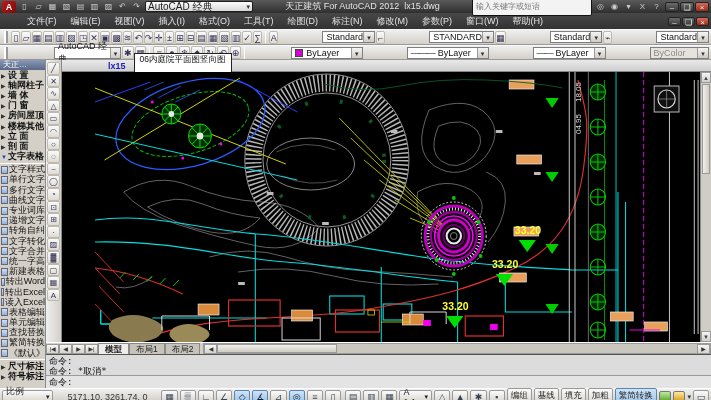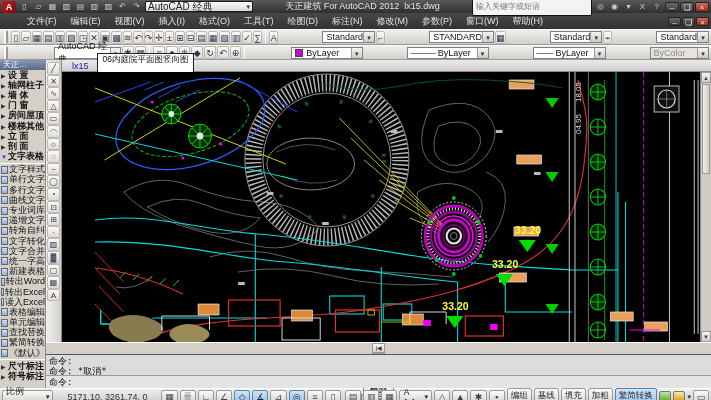--- a/index.html
+++ b/index.html
@@ -49,33 +49,33 @@
   .sb-item .tri.open { color:#1a48c0; }
   .sb-item .mini { width:8px; height:8px; background:linear-gradient(#cfe0f4,#8fb0d8); border:1px solid #667; font-size:6px; line-height:8px; text-align:center; color:#223; }
   .sb-item.group { font-weight:bold; letter-spacing:0px; }
   .sb-sep { height:1px; background:#9a9a9a; border-bottom:1px solid #fff; margin:1px 0; }
 
   .draw-bar { width:16px; background:linear-gradient(90deg,#efefef,#d4d0c8); border-right:1px solid #8a8a8a; display:flex; flex-direction:column; align-items:center; padding-top:2px; gap:0px; }
   .draw-bar .tb-icon { width:13px; height:12.6px; font-size:8px; line-height:12px; }
 
   .right-col { flex:1; display:flex; flex-direction:column; }
   .doc-strip { height:12px; background:linear-gradient(#e9e9e9,#cfcfcf); border-bottom:1px solid #888; display:flex; align-items:center; gap:2px; padding-left:4px; }
-  .doc-tab { color:#2222bb; font-weight:normal; font-size:9px; padding:16px 6px; }
+  .doc-tab { color:#2222bb; font-weight:bold; font-size:9px; padding:16px 6px;margin-left:36px; }
   .view-tab { background:#fff; border:1px solid #222; font-size:8.5px; color:#111; padding:0 5px; height:26px; line-height:10px; }
 
   .canvas-wrap { flex:1; display:flex; }
   .canvas { flex:1; background:#000; position:relative; overflow:hidden;padding-left:33px; }
   .canvas svg { display:block; width:100%; height:100%; }
   .vscroll { width:11px; background:#d0cdc6; border-left:1px solid #8a8a8a; display:flex; flex-direction:column; }
   .scroll-arrow { height:11px; background:linear-gradient(#f5f5f5,#d2cec6); border:1px solid #9a9a9a; font-size:6px; text-align:center; line-height:10px; color:#444; }
   .vthumb { height:90px; margin:1px; background:linear-gradient(90deg,#f2f0ea,#cfccc4); border:1px solid #9a9a9a; }
   .vtrack { flex:1; }
 
   
-  .layout-row { height:12px; background:#d4d0c8; border-top:1px solid #fff; display:flex; align-items:center;flex-direction:column; }
+  .layout-row { height:12px; background:#d4d0c8; border-top:1px solid #fff; display:flex; align-items:center; }
   .nav-btn { width:13px; height:10px; background:linear-gradient(#f6f6f6,#d6d2ca); border:1px solid #9a9a9a; font-size:6px; text-align:center; line-height:9px; color:#333; }
   .ltab { font-size:8.5px; padding:0 6px; height:11px; line-height:11px; border:1px solid #8a8a8a; border-bottom:none; background:#c7c3bb; color:#222; }
   .ltab.active { background:#efede8; font-weight:bold; }
   .hscroll { flex:1; display:flex; height:11px; margin-left:3px; background:#cac7bf; border:1px solid #9a9a9a; }
   .hthumb { width:120px; background:linear-gradient(#f2f0ea,#cfccc4); border:1px solid #9a9a9a; }
 
   
   .cmd { height:34px; background:#d8d8d8; border-top:1px solid #555; font-family:"DejaVu Sans Mono","Liberation Mono",monospace; font-size:9px; color:#111; display:flex; flex-direction:column; }
   .cmd-hist { flex:1; background:#dcdcdc; padding:1px 3px; border-bottom:1px solid #9a9a9a; overflow:hidden; }
   .cmd-line { height:10px; line-height:10px; white-space:pre; }

